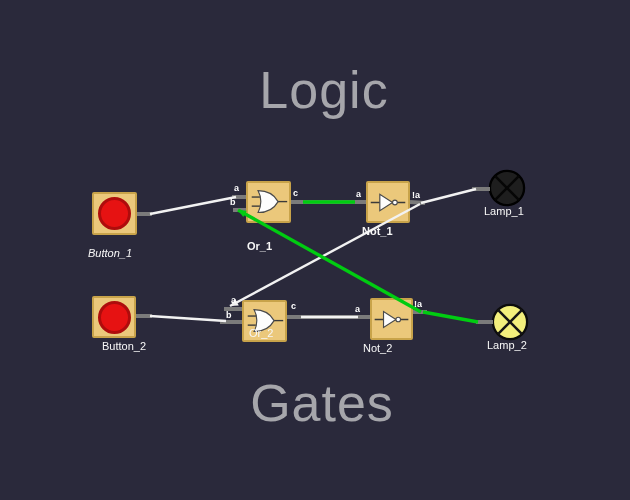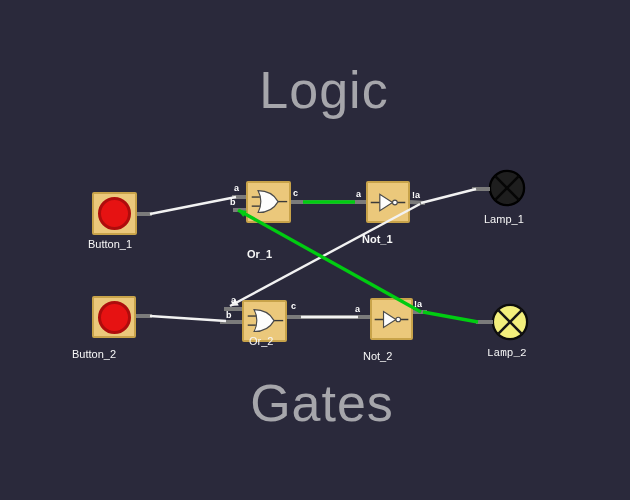--- a/index.html
+++ b/index.html
@@ -25,44 +25,44 @@
   .btn-circle{
     width:33px;height:33px;border-radius:50%;
     background:#e61212;border:3px solid #ae0c0c;box-sizing:border-box;
   }
   .gate-glyph{width:40px;height:33px;display:block;}
   .lamp{position:absolute;width:38px;height:38px;z-index:1;}
   .lamp svg{width:38px;height:38px;display:block;}
   #wire-layer{position:absolute;left:0;top:0;width:630px;height:500px;z-index:2;pointer-events:none;}
   .clabel{
     position:absolute;color:#f7f7f7;font-size:11px;line-height:12px;
-    z-index:3;white-space:nowrap;user-select:none;margin-top:8px;
+    z-index:3;white-space:nowrap;user-select:none;
   }
   .plabel{
     position:absolute;color:#ffffff;font-size:9px;font-weight:bold;line-height:9px;
     z-index:3;white-space:nowrap;user-select:none;
   }
 </style>
 </head>
 <body>
 
 <div id="canvas">
 
   <div class="title" id="title-top">Logic</div>
   <div class="title" id="title-bottom">Gates</div>
 
   <div class="comp" style="left:92px;top:192px;width:45px;height:43px;">
     <div class="btn-circle"></div>
   </div>
-  <span class="clabel" style="left:88px;top:230px;">Button_1</span>
+  <span class="clabel" style="left:88px;top:247px;font-style:italic;">Button_1</span>
 
   <div class="comp" style="left:92px;top:296px;width:44px;height:42px;">
     <div class="btn-circle"></div>
   </div>
-  <span class="clabel" style="left:72px;top:340px;text-align:right;">Button_2</span>
+  <span class="clabel" style="left:102px;top:340px;text-align:right;">Button_2</span>
 
   <div class="comp" style="left:246px;top:181px;width:45px;height:42px;">
     <svg class="gate-glyph" viewBox="0 0 44 36">
       <line x1="3" y1="12" x2="12" y2="12" stroke="#3a3a3a" stroke-width="1.5"></line>
       <line x1="3" y1="22" x2="12" y2="22" stroke="#3a3a3a" stroke-width="1.5"></line>
       <line x1="31" y1="17" x2="42" y2="17" stroke="#3a3a3a" stroke-width="1.5"></line>
       <path d="M 10 5 C 14 12 14 22 10 29 C 19 29 27 26 32 17 C 27 8 19 5 10 5 Z" fill="#fdfdfd" stroke="#4a4a4a" stroke-width="1.3"></path>
     </svg>
   </div>
   <span class="clabel" style="left:247px;top:240px;font-weight:bold;">Or_1</span>
@@ -114,21 +114,21 @@
   </div>
   <span class="clabel" style="left:484px;top:205px;">Lamp_1</span>
 
   <div class="lamp" style="left:491px;top:303px;">
     <svg viewBox="0 0 40 40">
       <circle cx="20" cy="20" r="18" fill="#f3ef7c" stroke="#0c0c0c" stroke-width="2.4"></circle>
       <line x1="7.3" y1="7.3" x2="32.7" y2="32.7" stroke="#141414" stroke-width="2.6"></line>
       <line x1="32.7" y1="7.3" x2="7.3" y2="32.7" stroke="#141414" stroke-width="2.6"></line>
     </svg>
   </div>
-  <span class="clabel" style="left:487px;top:339px;font-family:Liberation Mono, monospace;">Lamp_2</span>
+  <span class="clabel" style="left:487px;top:339px;">Lamp_2</span>
 
   <svg id="wire-layer" viewBox="0 0 630 500" xmlns="http://www.w3.org/2000/svg">
       <line x1="137" y1="214" x2="152" y2="214" stroke="#7b7b7b" stroke-width="4" stroke-linecap="butt"></line>
       <line x1="232" y1="197" x2="246" y2="197" stroke="#7b7b7b" stroke-width="4" stroke-linecap="butt"></line>
       <line x1="233" y1="210" x2="246" y2="210" stroke="#7b7b7b" stroke-width="4" stroke-linecap="butt"></line>
       <line x1="291" y1="202" x2="366" y2="202" stroke="#7b7b7b" stroke-width="4" stroke-linecap="butt"></line>
       <line x1="410" y1="202" x2="425" y2="203" stroke="#7b7b7b" stroke-width="4" stroke-linecap="butt"></line>
       <line x1="472" y1="189" x2="490" y2="189" stroke="#7b7b7b" stroke-width="4" stroke-linecap="butt"></line>
       <line x1="136" y1="316" x2="152" y2="316" stroke="#7b7b7b" stroke-width="4" stroke-linecap="butt"></line>
       <line x1="224" y1="309" x2="242" y2="309" stroke="#7b7b7b" stroke-width="4" stroke-linecap="butt"></line>

